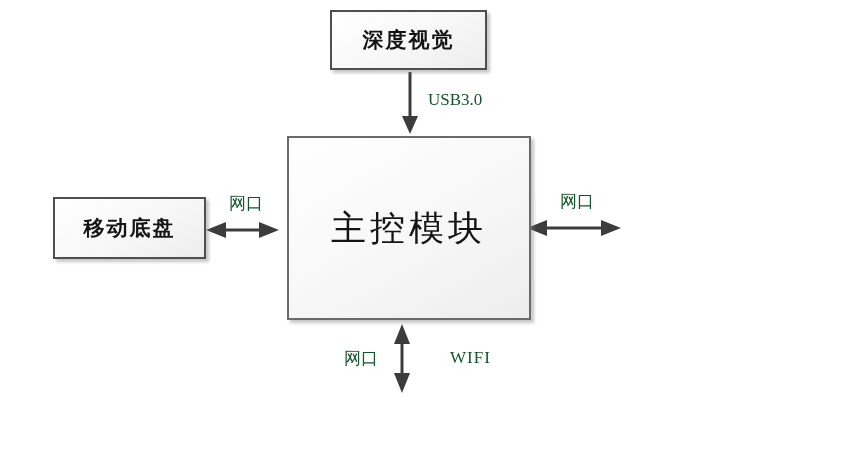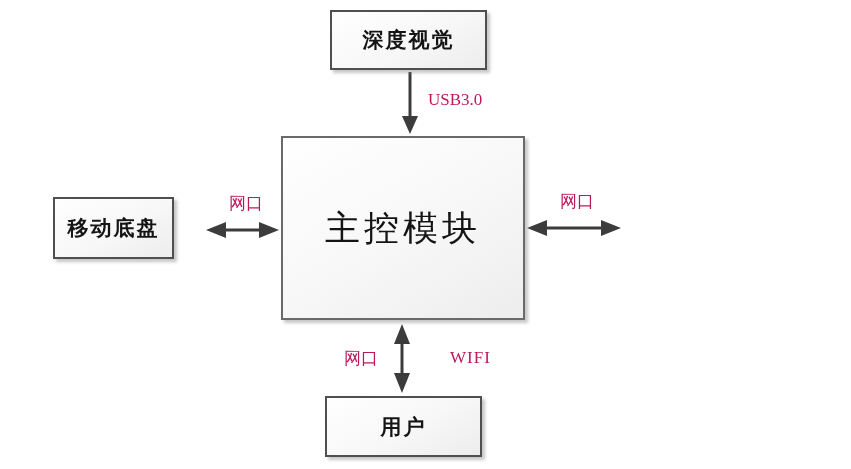--- a/index.html
+++ b/index.html
@@ -27,29 +27,29 @@
     border: 2px solid #4f4f4f;
     background: linear-gradient(150deg, #ffffff 0%, #f7f7f7 55%, #ededed 100%);
     box-shadow: 3px 3px 3px rgba(130,130,130,0.45);
     color: #141414;
     font-weight: bold;
     font-size: 21px;
     letter-spacing: 2px;
     font-family: "Liberation Serif", serif;
   }
   .node-depth-vision   { left: 330px; top: 10px;  width: 157px; height: 60px; }
-  .node-main-control   { left: 281px; top: 136px; width: 244px; height: 184px;
+  .node-main-control   { left: 287px; top: 136px; width: 244px; height: 184px;
                          font-weight: normal; font-size: 35px; letter-spacing: 4px;
                          border-color: #6a6a6a; justify-content: center; }
-  .node-mobile-chassis { left: 53px;  top: 197px; width: 121px; height: 62px; }
+  .node-mobile-chassis { left: 53px;  top: 197px; width: 153px; height: 62px; }
   .node-robotic-arm    { left: 623px; top: 196px; width: 156px; height: 62px; }
   .node-user           { left: 325px; top: 396px; width: 157px; height: 61px; }
   .edge-label {
     position: absolute;
-    color: #be185d;
+    color: #14532d;
     font-size: 17px;
     white-space: nowrap;
     font-family: "Liberation Serif", serif;
   }
   .lbl-usb        { left: 428px; top: 90px;  }
   .lbl-port-left  { left: 229px; top: 192px; }
   .lbl-port-right { left: 560px; top: 190px; }
   .lbl-port-bottom{ left: 344px; top: 347px; }
   .lbl-wifi       { left: 434px; top: 348px; letter-spacing: 1px; margin-left: 16px; }
 </style>
@@ -90,23 +90,20 @@
 
   <div class="node node-main-control">
     <span>主控模块</span>
   </div>
 
   <div class="node node-mobile-chassis">
     <span>移动底盘</span>
   </div>
 
 
-  <div class="node node-user">
-    <span>用户</span>
-  </div>
 
   <span class="edge-label lbl-usb">USB3.0</span>
   <span class="edge-label lbl-port-left">网口</span>
   <span class="edge-label lbl-port-right">网口</span>
   <span class="edge-label lbl-port-bottom">网口</span>
   <span class="edge-label lbl-wifi">WIFI</span>
 
 </div>
 
 </body></html>

